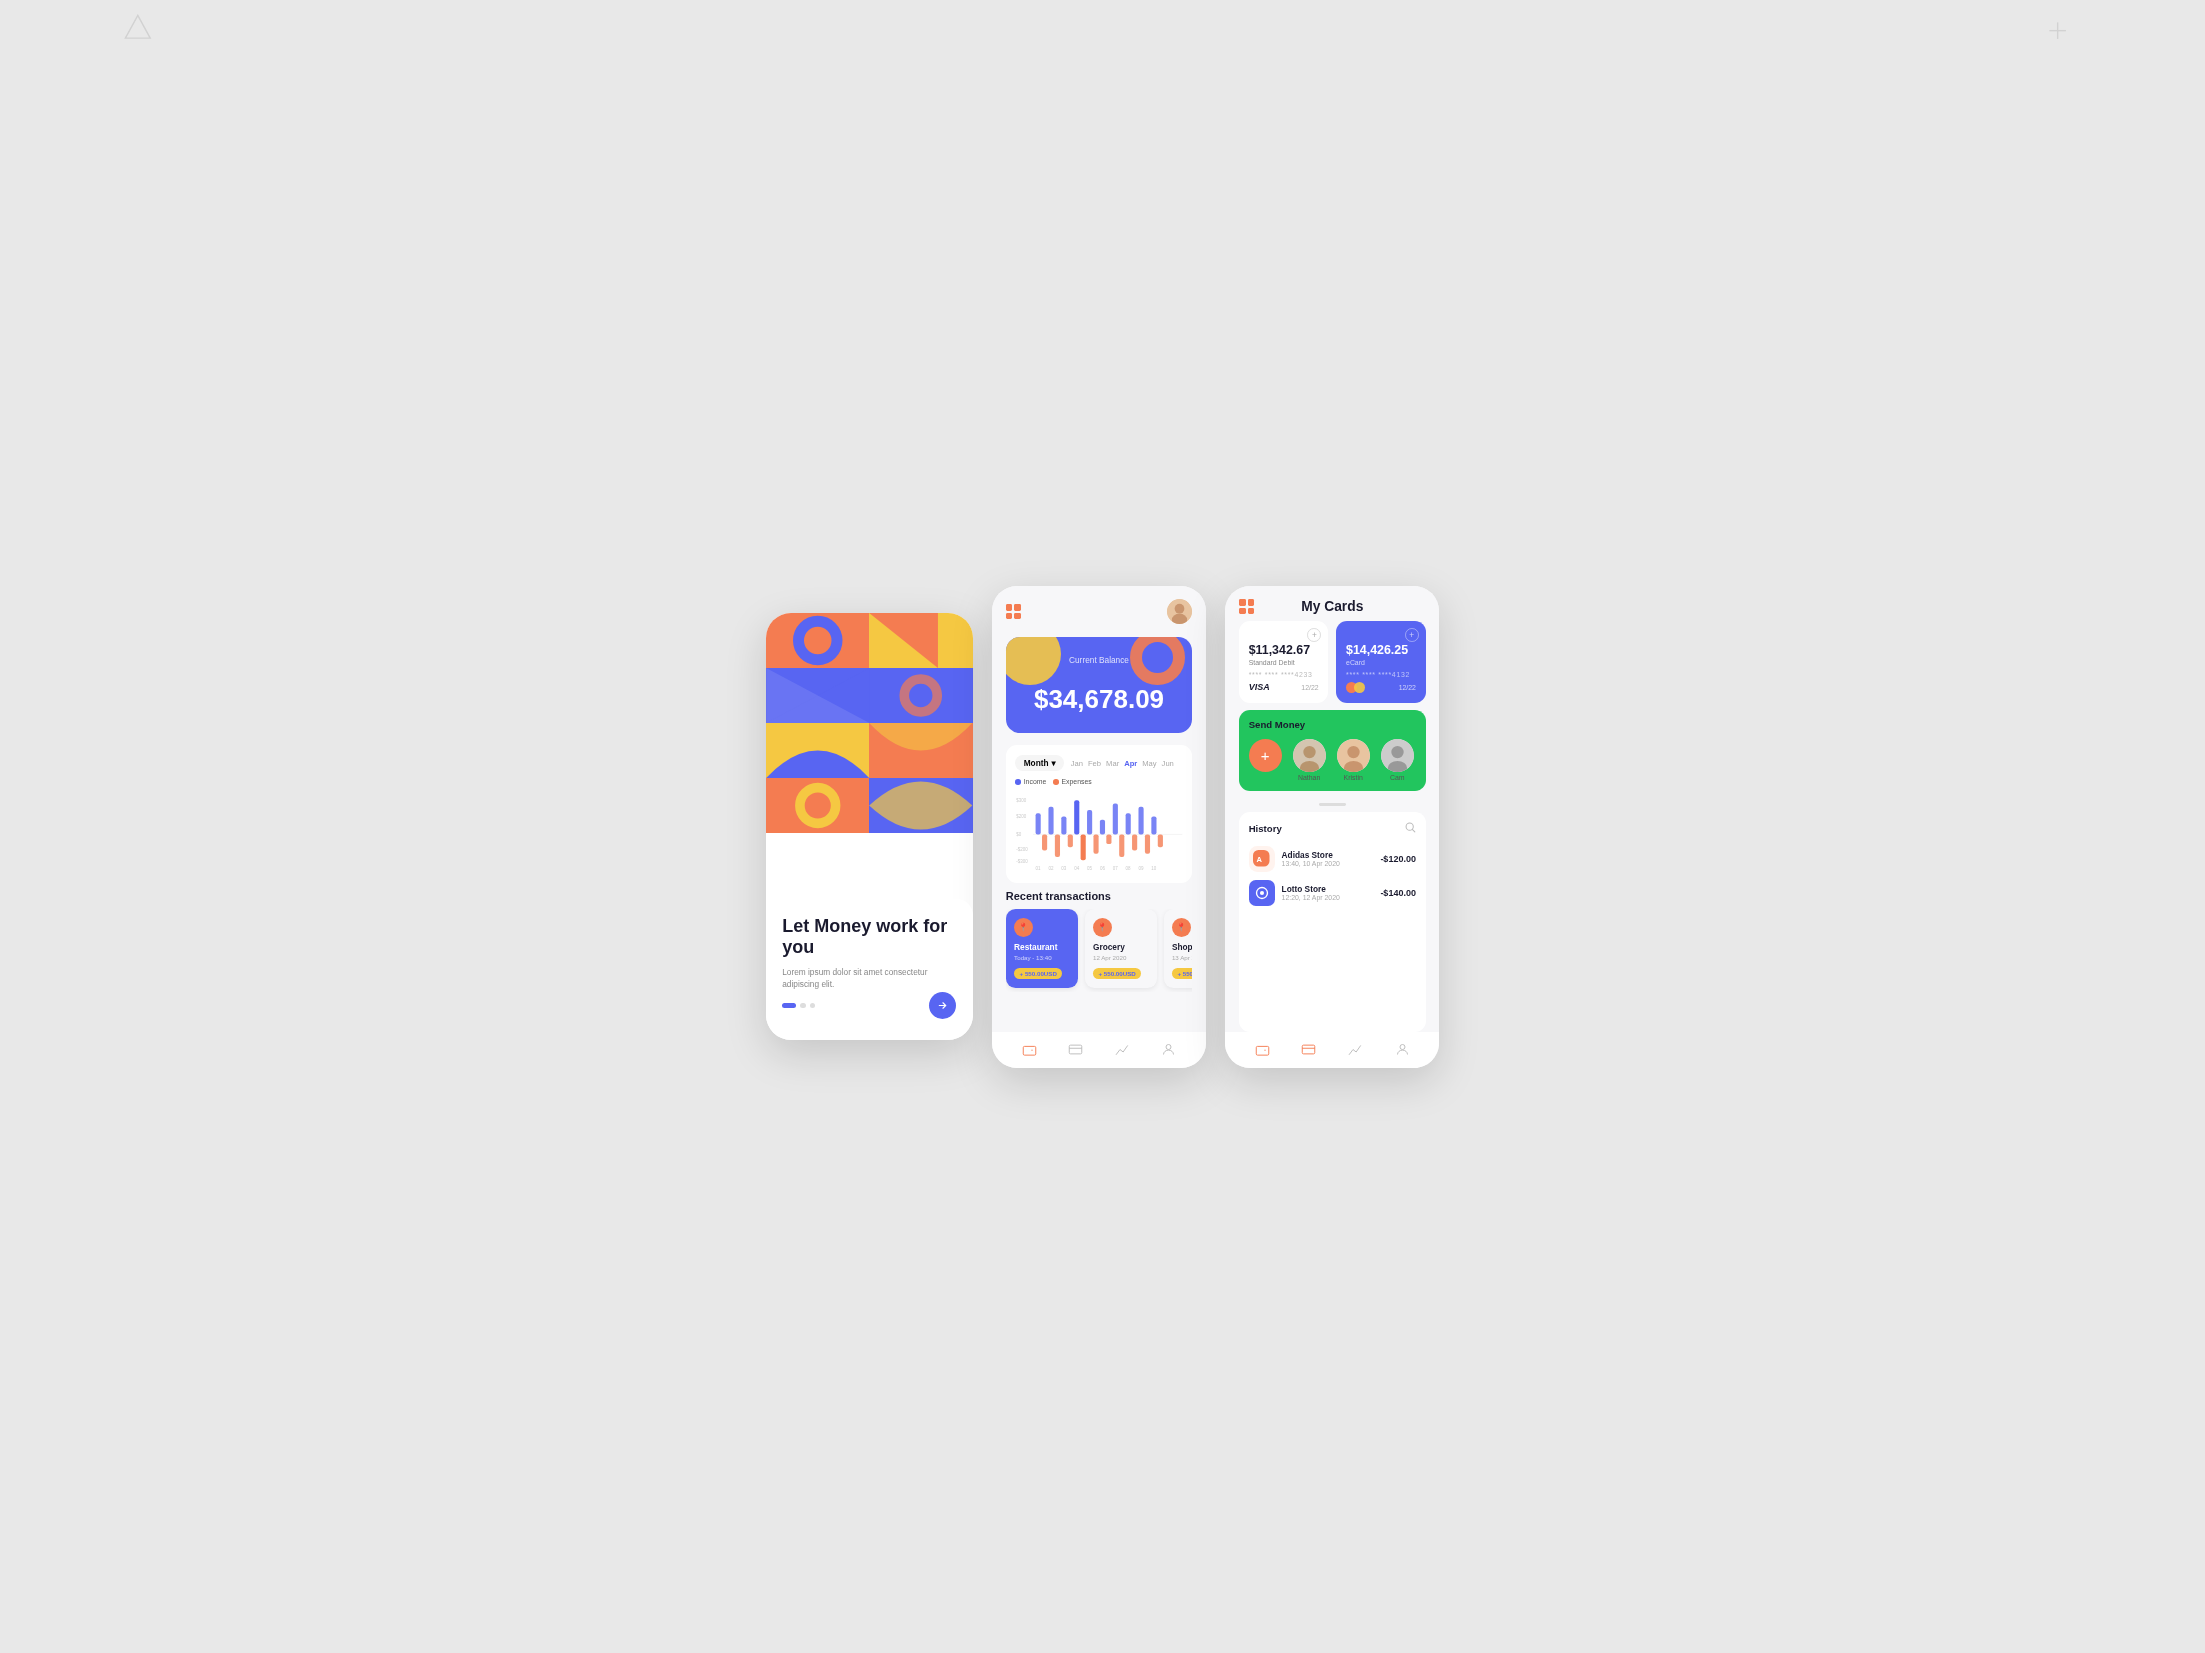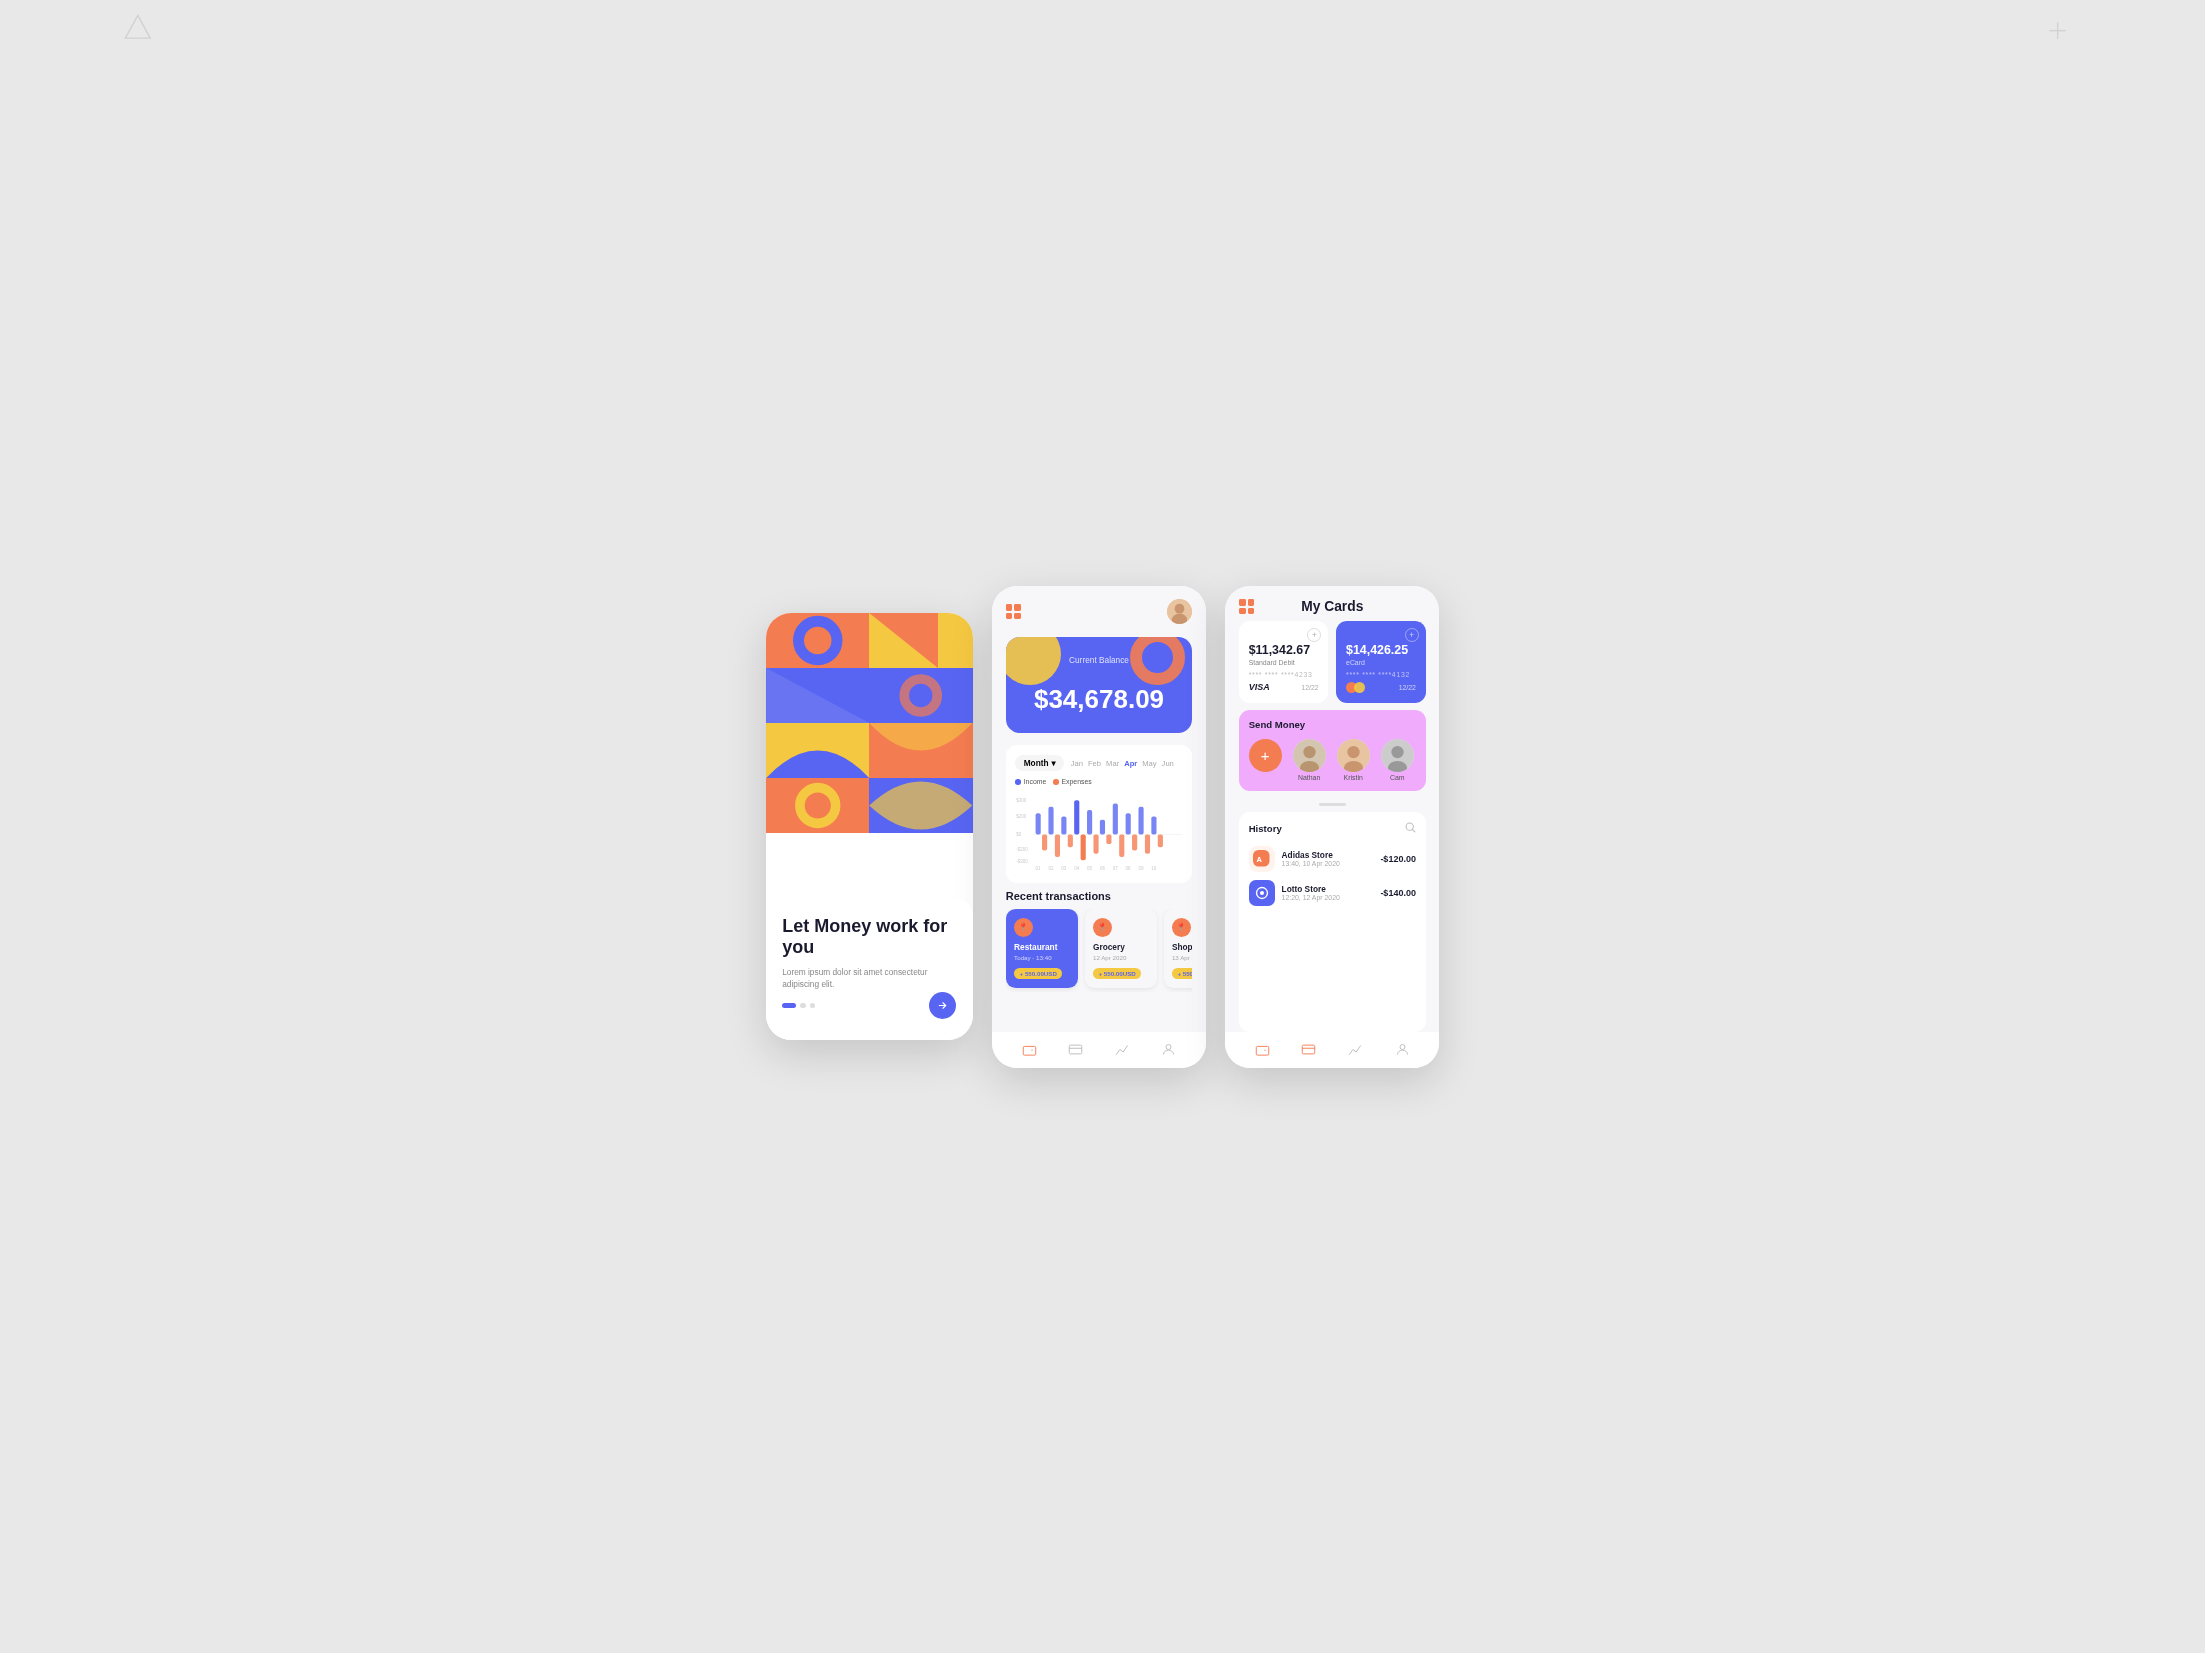--- a/index.html
+++ b/index.html
@@ -476,21 +476,21 @@
       display: flex;
     }
 
     .mc-circle {
       width: 11px;
       height: 11px;
       border-radius: 50%;
     }
 
     .send-money-section {
-      background: #f0abfc;
+      background: #22c55e;
       margin: 0 13.8px 6.9px;
       border-radius: 11px;
       padding: 9.6px;
     }
 
     .send-title {
       font-size: 9.6px;
       font-weight: 700;
       color: #1a1a2e;
       margin-bottom: 8.3px;

